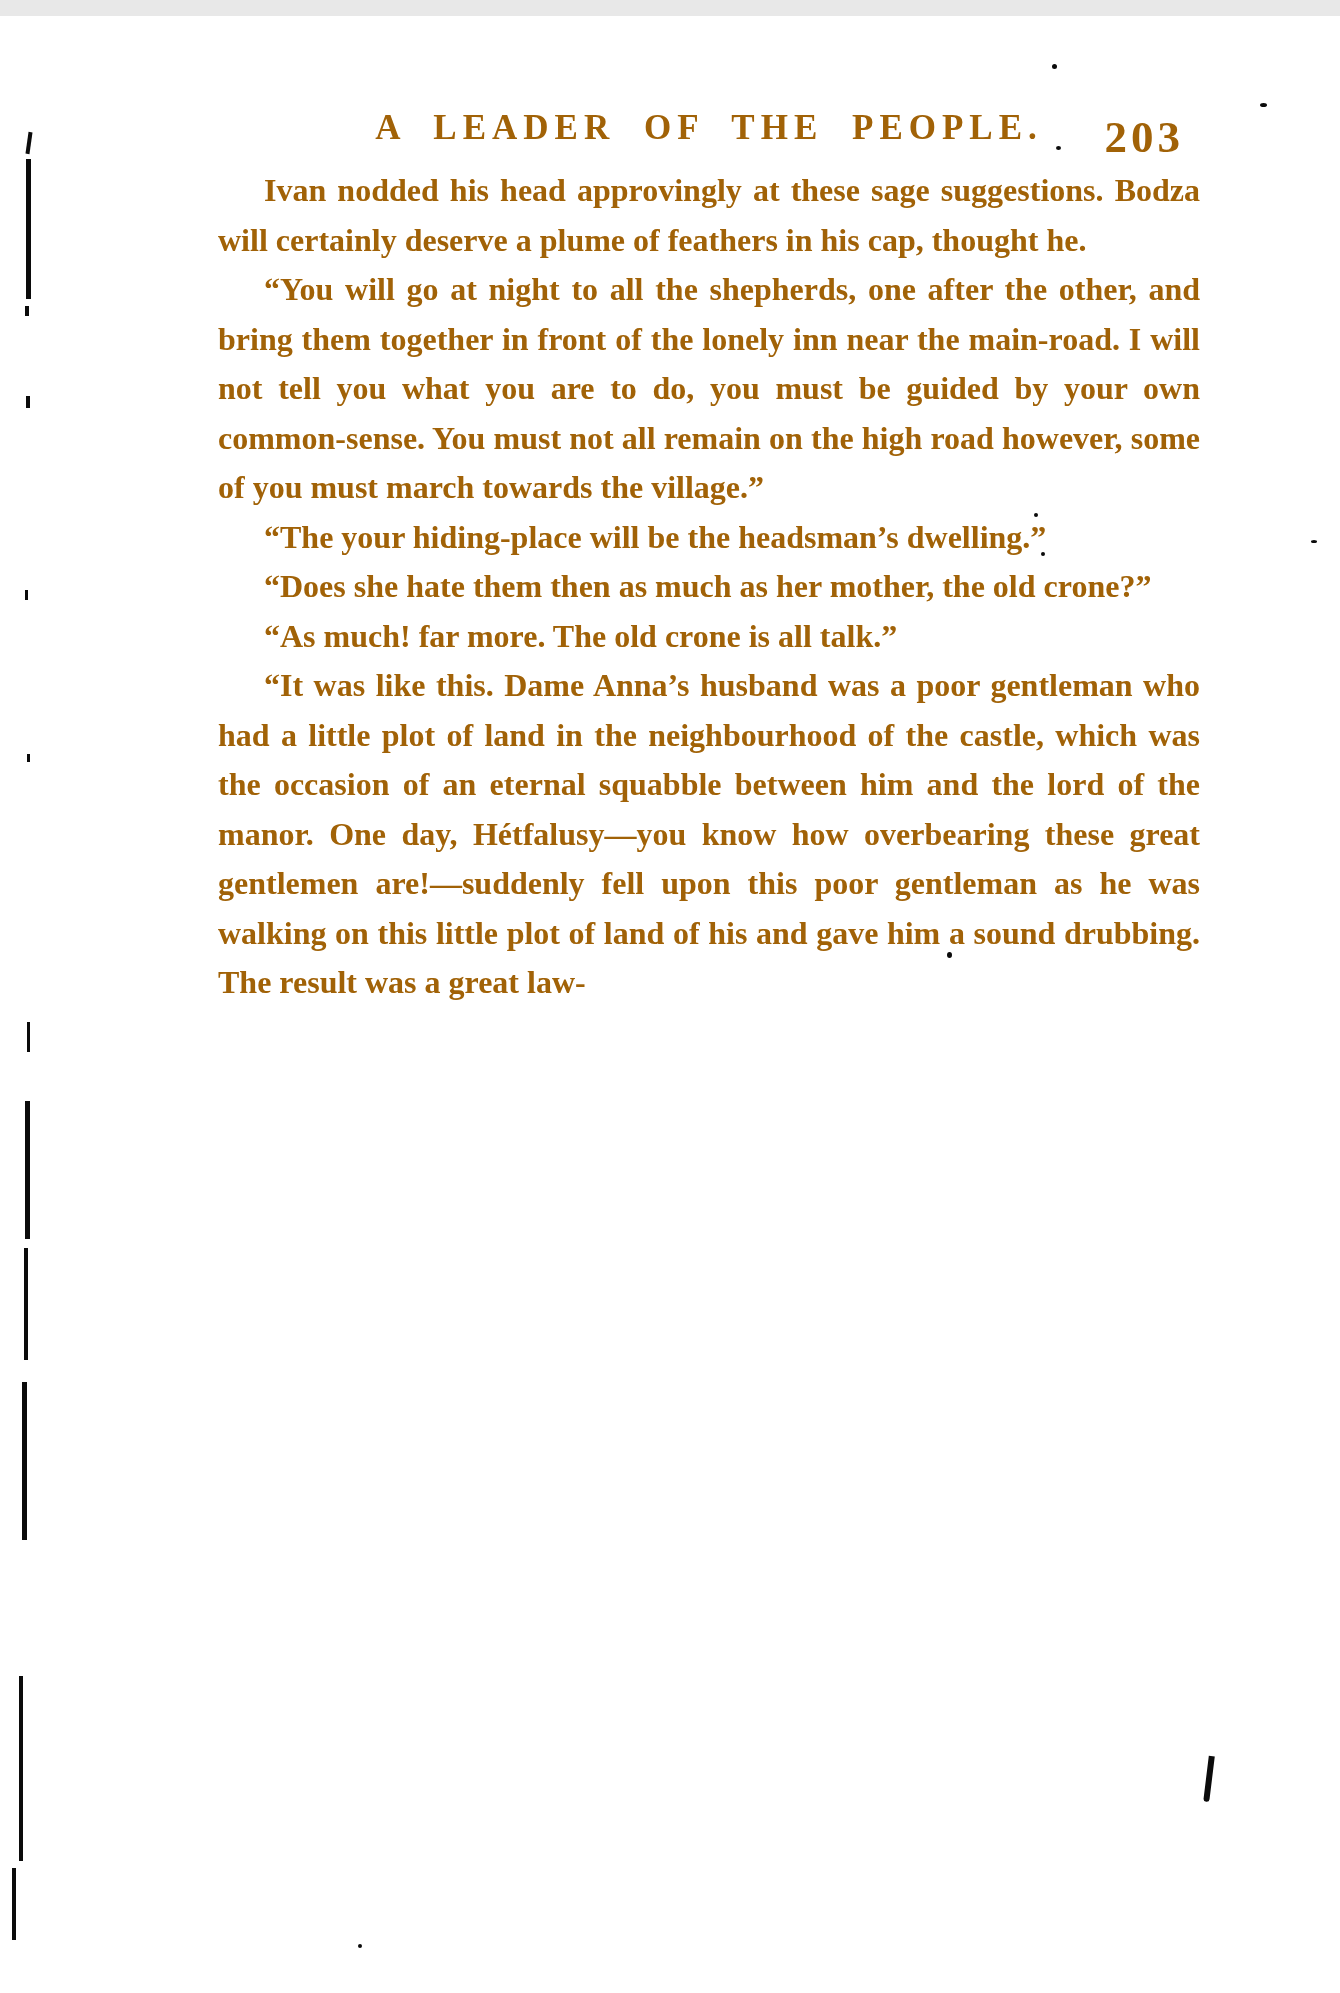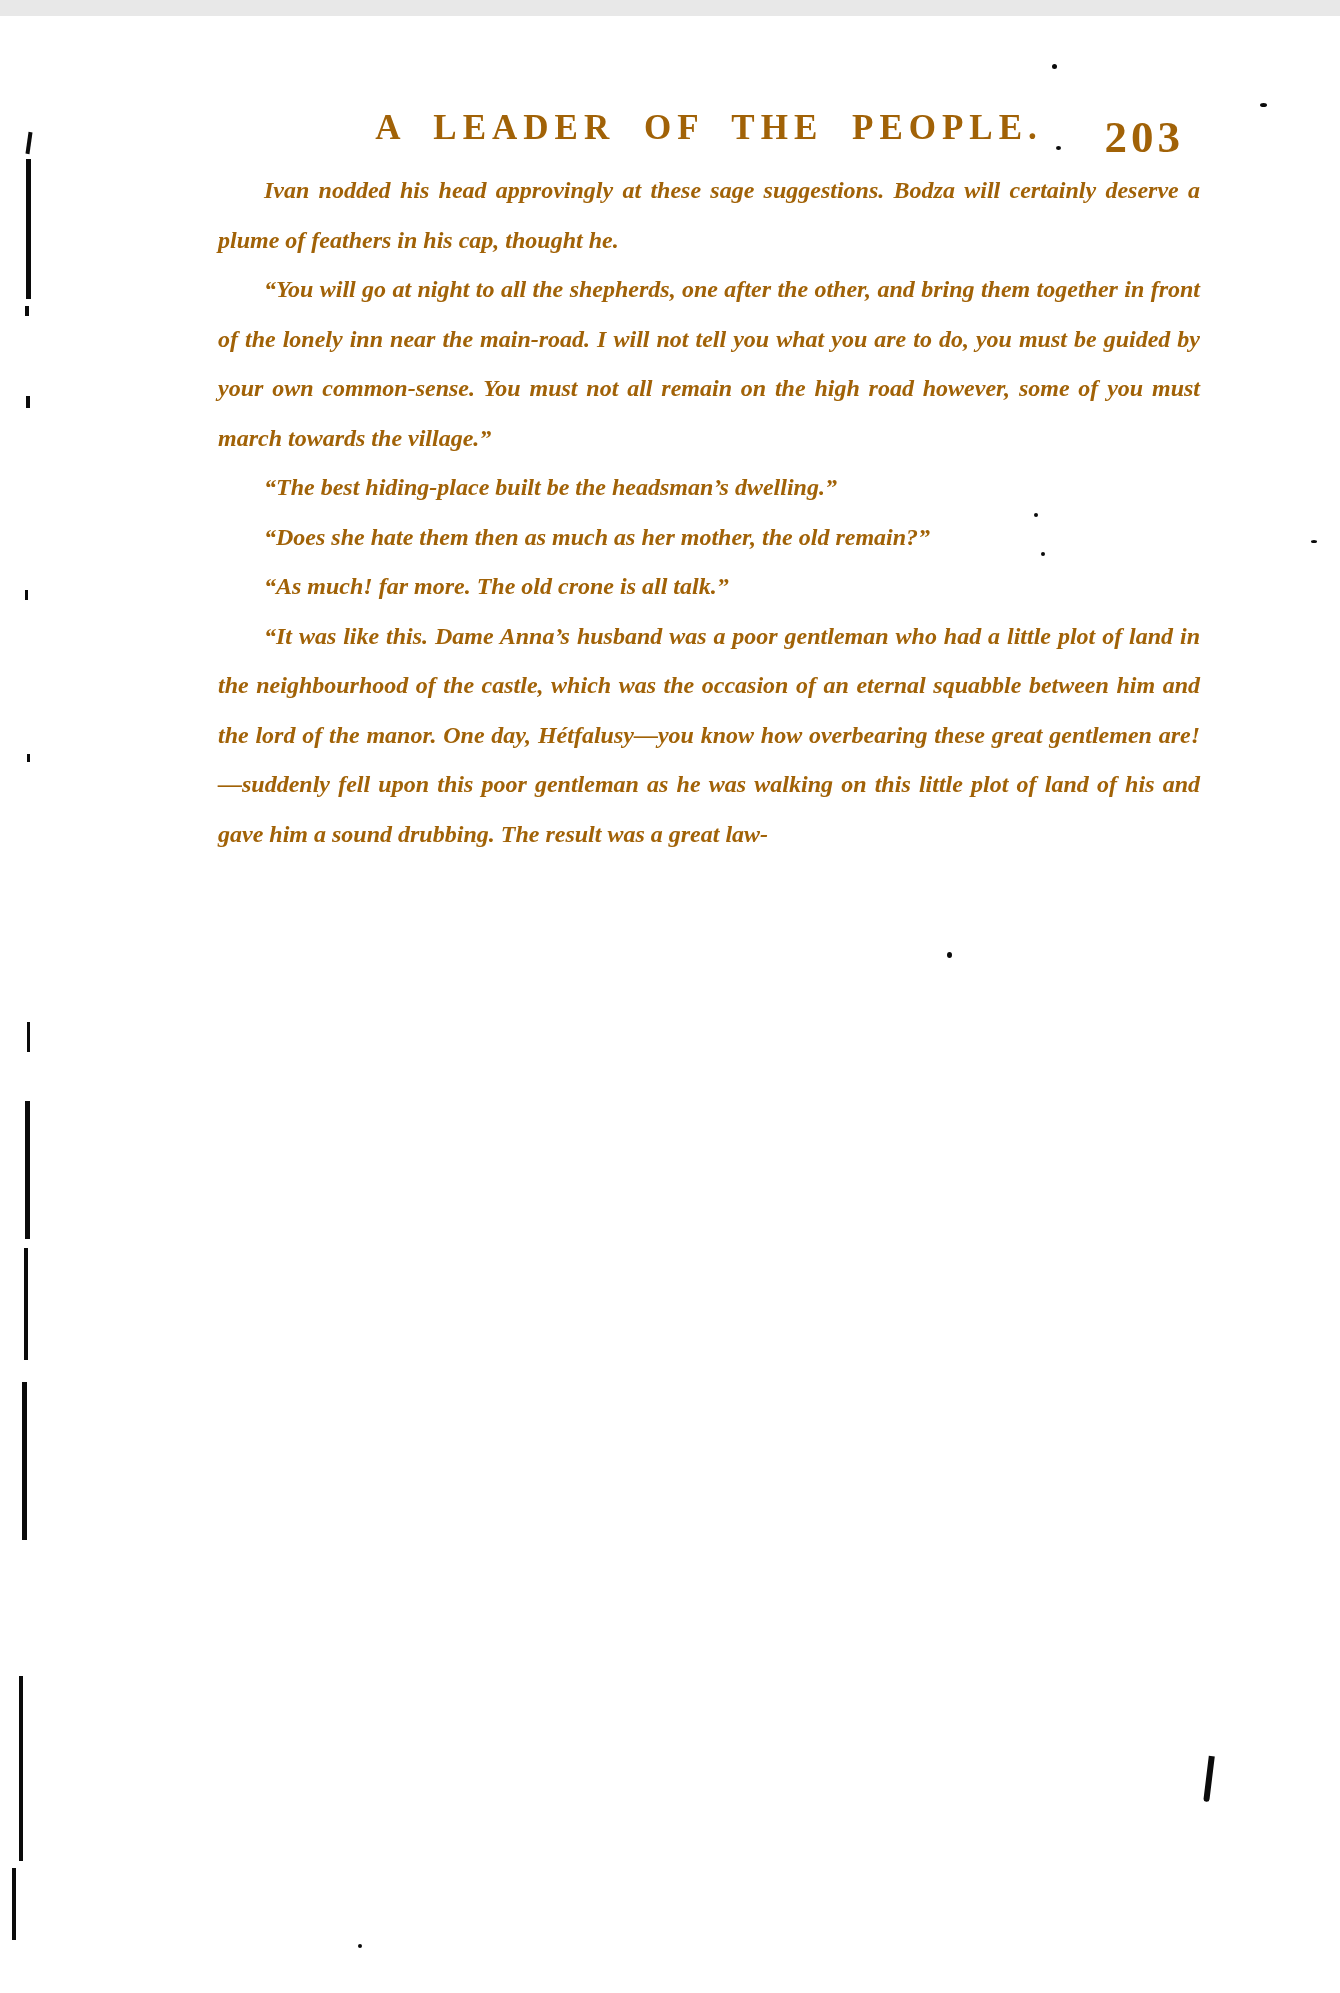--- a/index.html
+++ b/index.html
@@ -26,26 +26,25 @@
   }
   .page-number{
     position:absolute;
     right:16px;top:3px;
     font-size:45px;font-weight:bold;letter-spacing:4px;
   }
   
   .text-block{
     position:absolute;
     top:150px;left:218px;width:982px;
-    font-size:24px;
+    font-size:32px;
     font-weight:600;
     line-height:49.5px;
     text-align:justify;
     text-justify:inter-word;
-    font-style:italic;
   }
   .text-block p{
     margin:0;
     text-indent:46px;
   }
   
   .artifact{
     position:absolute;
     background:#0b0b0b;
   }
@@ -64,22 +63,22 @@
 <div class="page">
 
   <div class="running-header">
     <span class="header-title">A LEADER OF THE PEOPLE.</span>
     <span class="page-number">203</span>
   </div>
 
   <div class="text-block">
     <p>Ivan nodded his head approvingly at these sage suggestions.  Bodza will certainly deserve a plume of feathers in his cap, thought he.</p>
     <p>“You will go at night to all the shepherds, one after the other, and bring them together in front of the lonely inn near the main-road.  I will not tell you what you are to do, you must be guided by your own common-sense.  You must not all remain on the high road however, some of you must march towards the village.”</p>
-    <p>“The best hiding-place built be the headsman’s dwelling.”</p>
-    <p>“Does she hate them then as much as her mother, the old remain?”</p>
+    <p>“The your hiding-place will be the headsman’s dwelling.”</p>
+    <p>“Does she hate them then as much as her mother, the old crone?”</p>
     <p>“As much! far more.  The old crone is all talk.”</p>
     <p>“It was like this.  Dame Anna’s husband was a poor gentleman who had a little plot of land in the neighbourhood of the castle, which was the occasion of an eternal squabble between him and the lord of the manor.  One day, Hétfalusy—you know how overbearing these great gentlemen are!—suddenly fell upon this poor gentleman as he was walking on this little plot of land of his and gave him a sound drubbing.  The result was a great law-</p>
   </div>
 
   <div class="artifact" style="left:27px;top:116px;width:4px;height:22px;transform:rotate(8deg);"></div>
   <div class="artifact" style="left:26px;top:143px;width:5px;height:140px;"></div>
   <div class="artifact" style="left:25px;top:290px;width:4px;height:10px;"></div>
   <div class="artifact" style="left:26px;top:380px;width:4px;height:12px;"></div>
   <div class="artifact" style="left:25px;top:574px;width:3px;height:10px;"></div>
   <div class="artifact" style="left:27px;top:738px;width:3px;height:8px;"></div>

